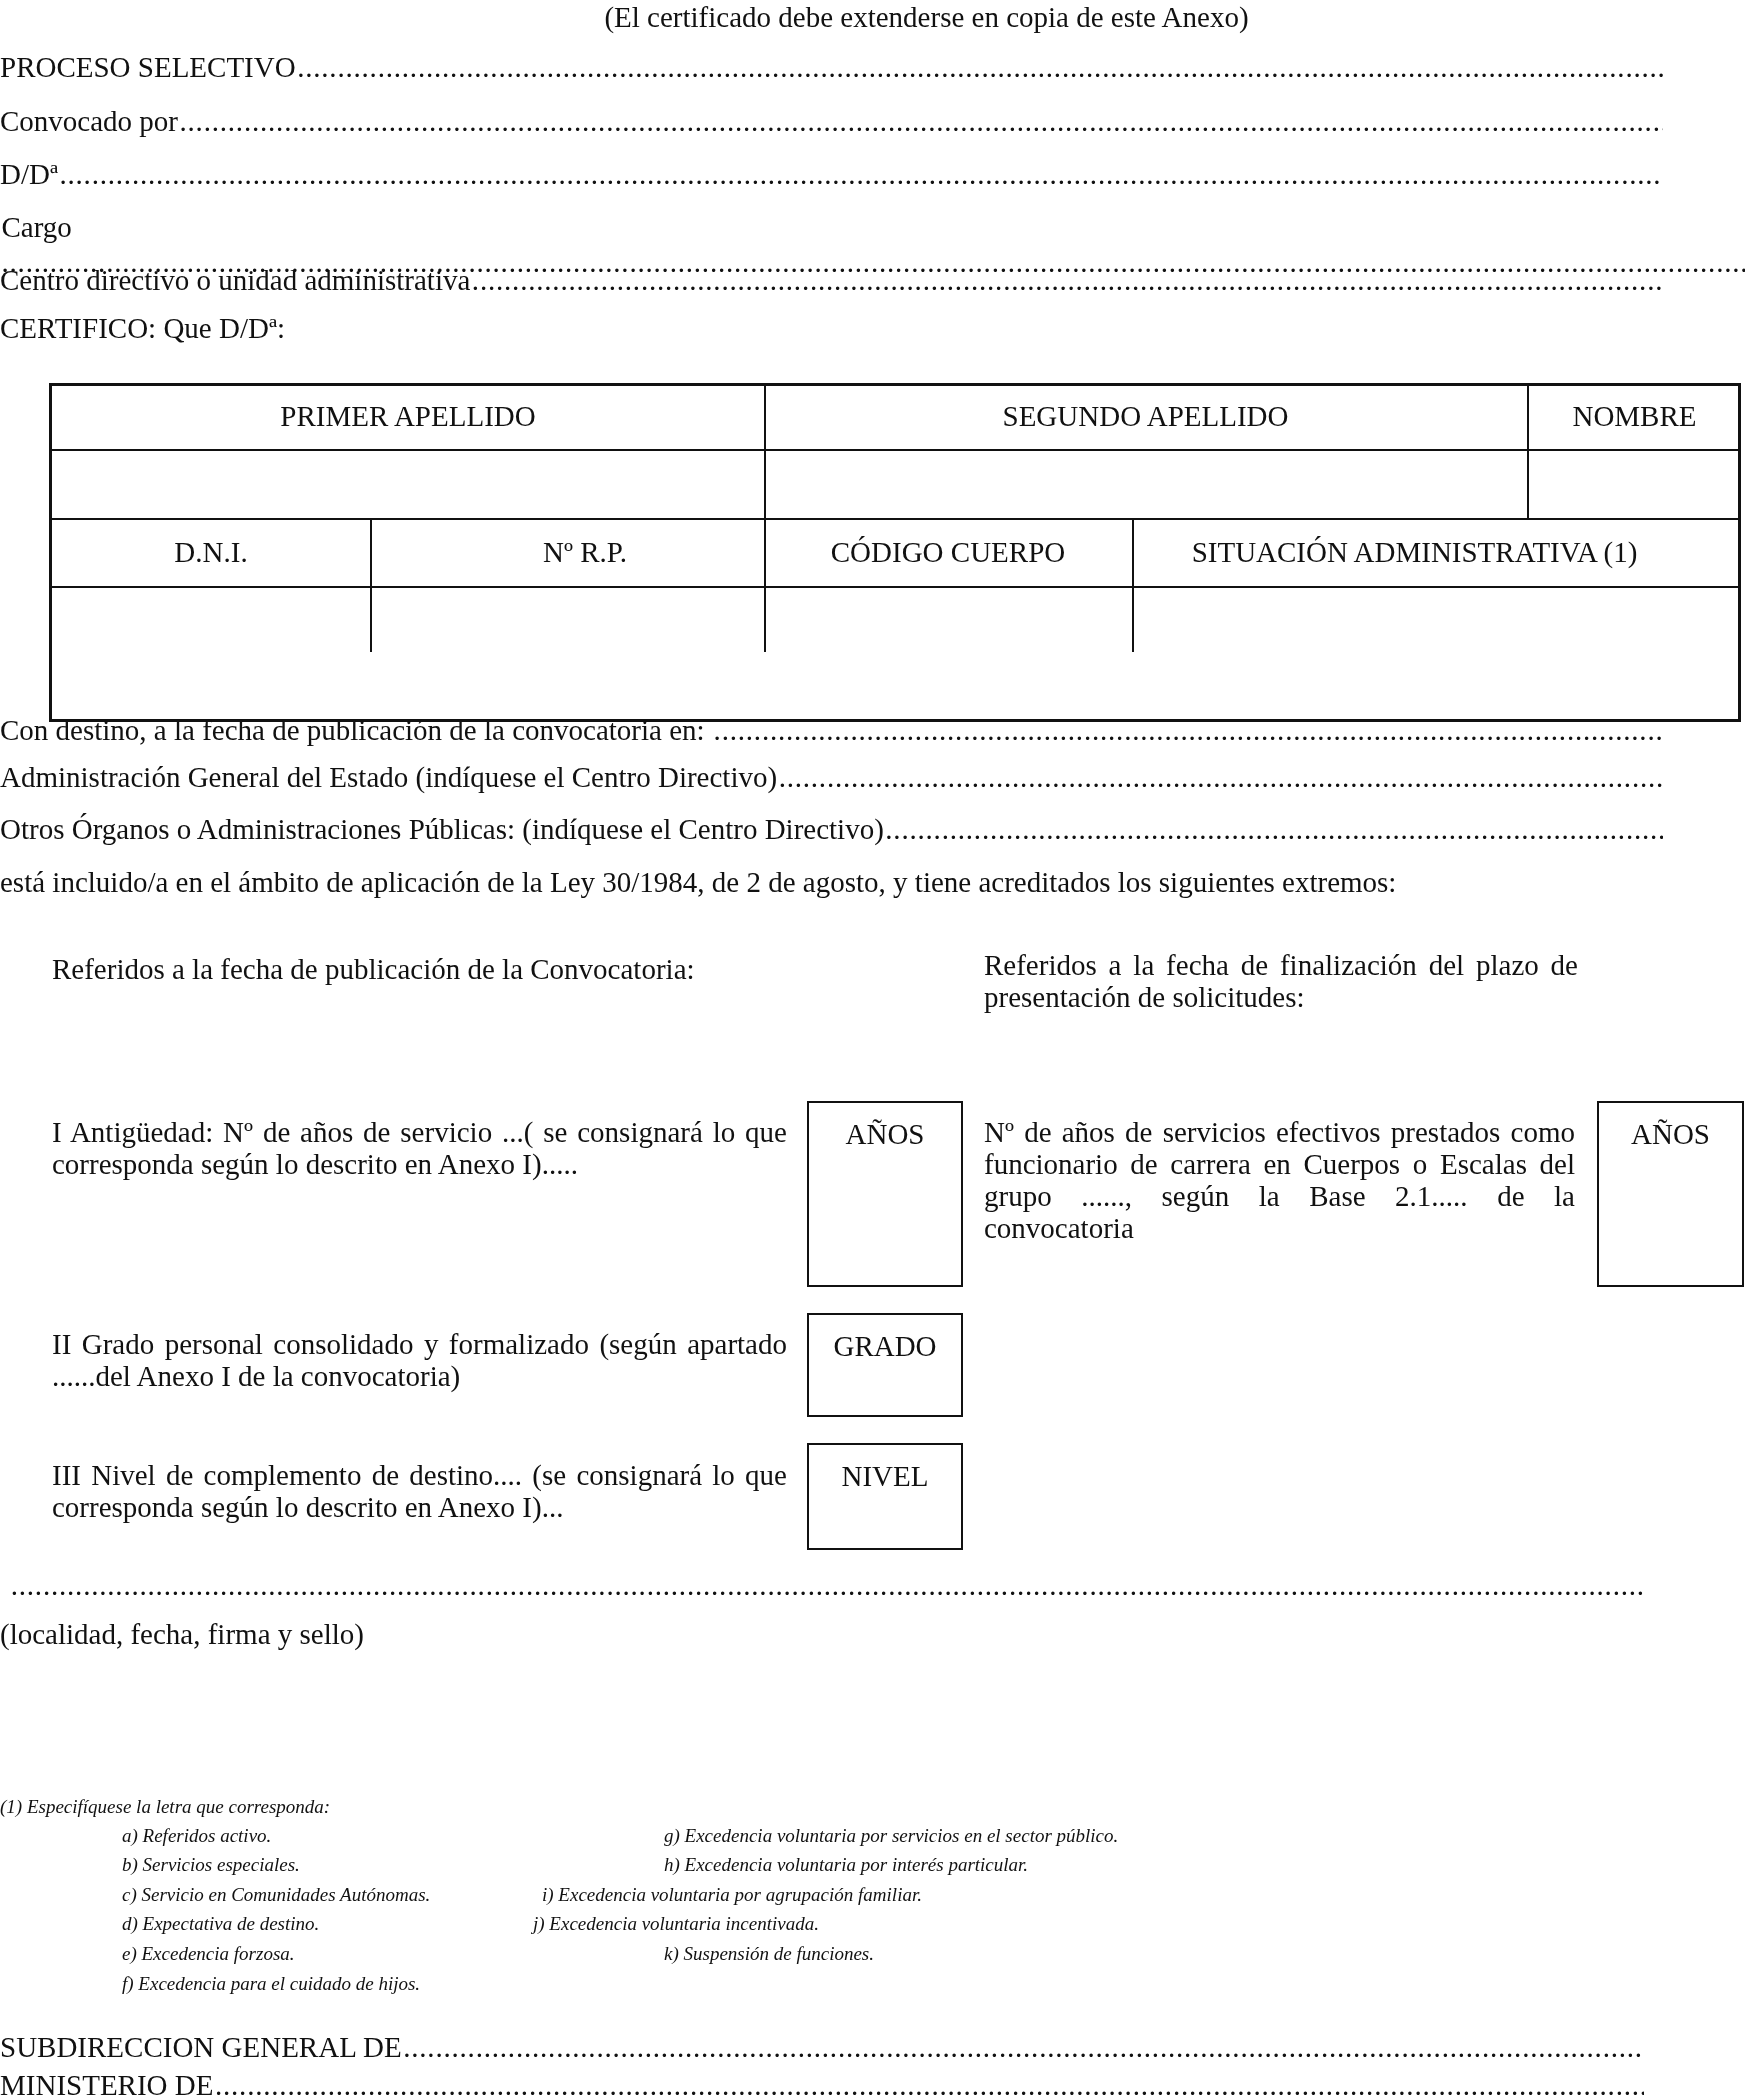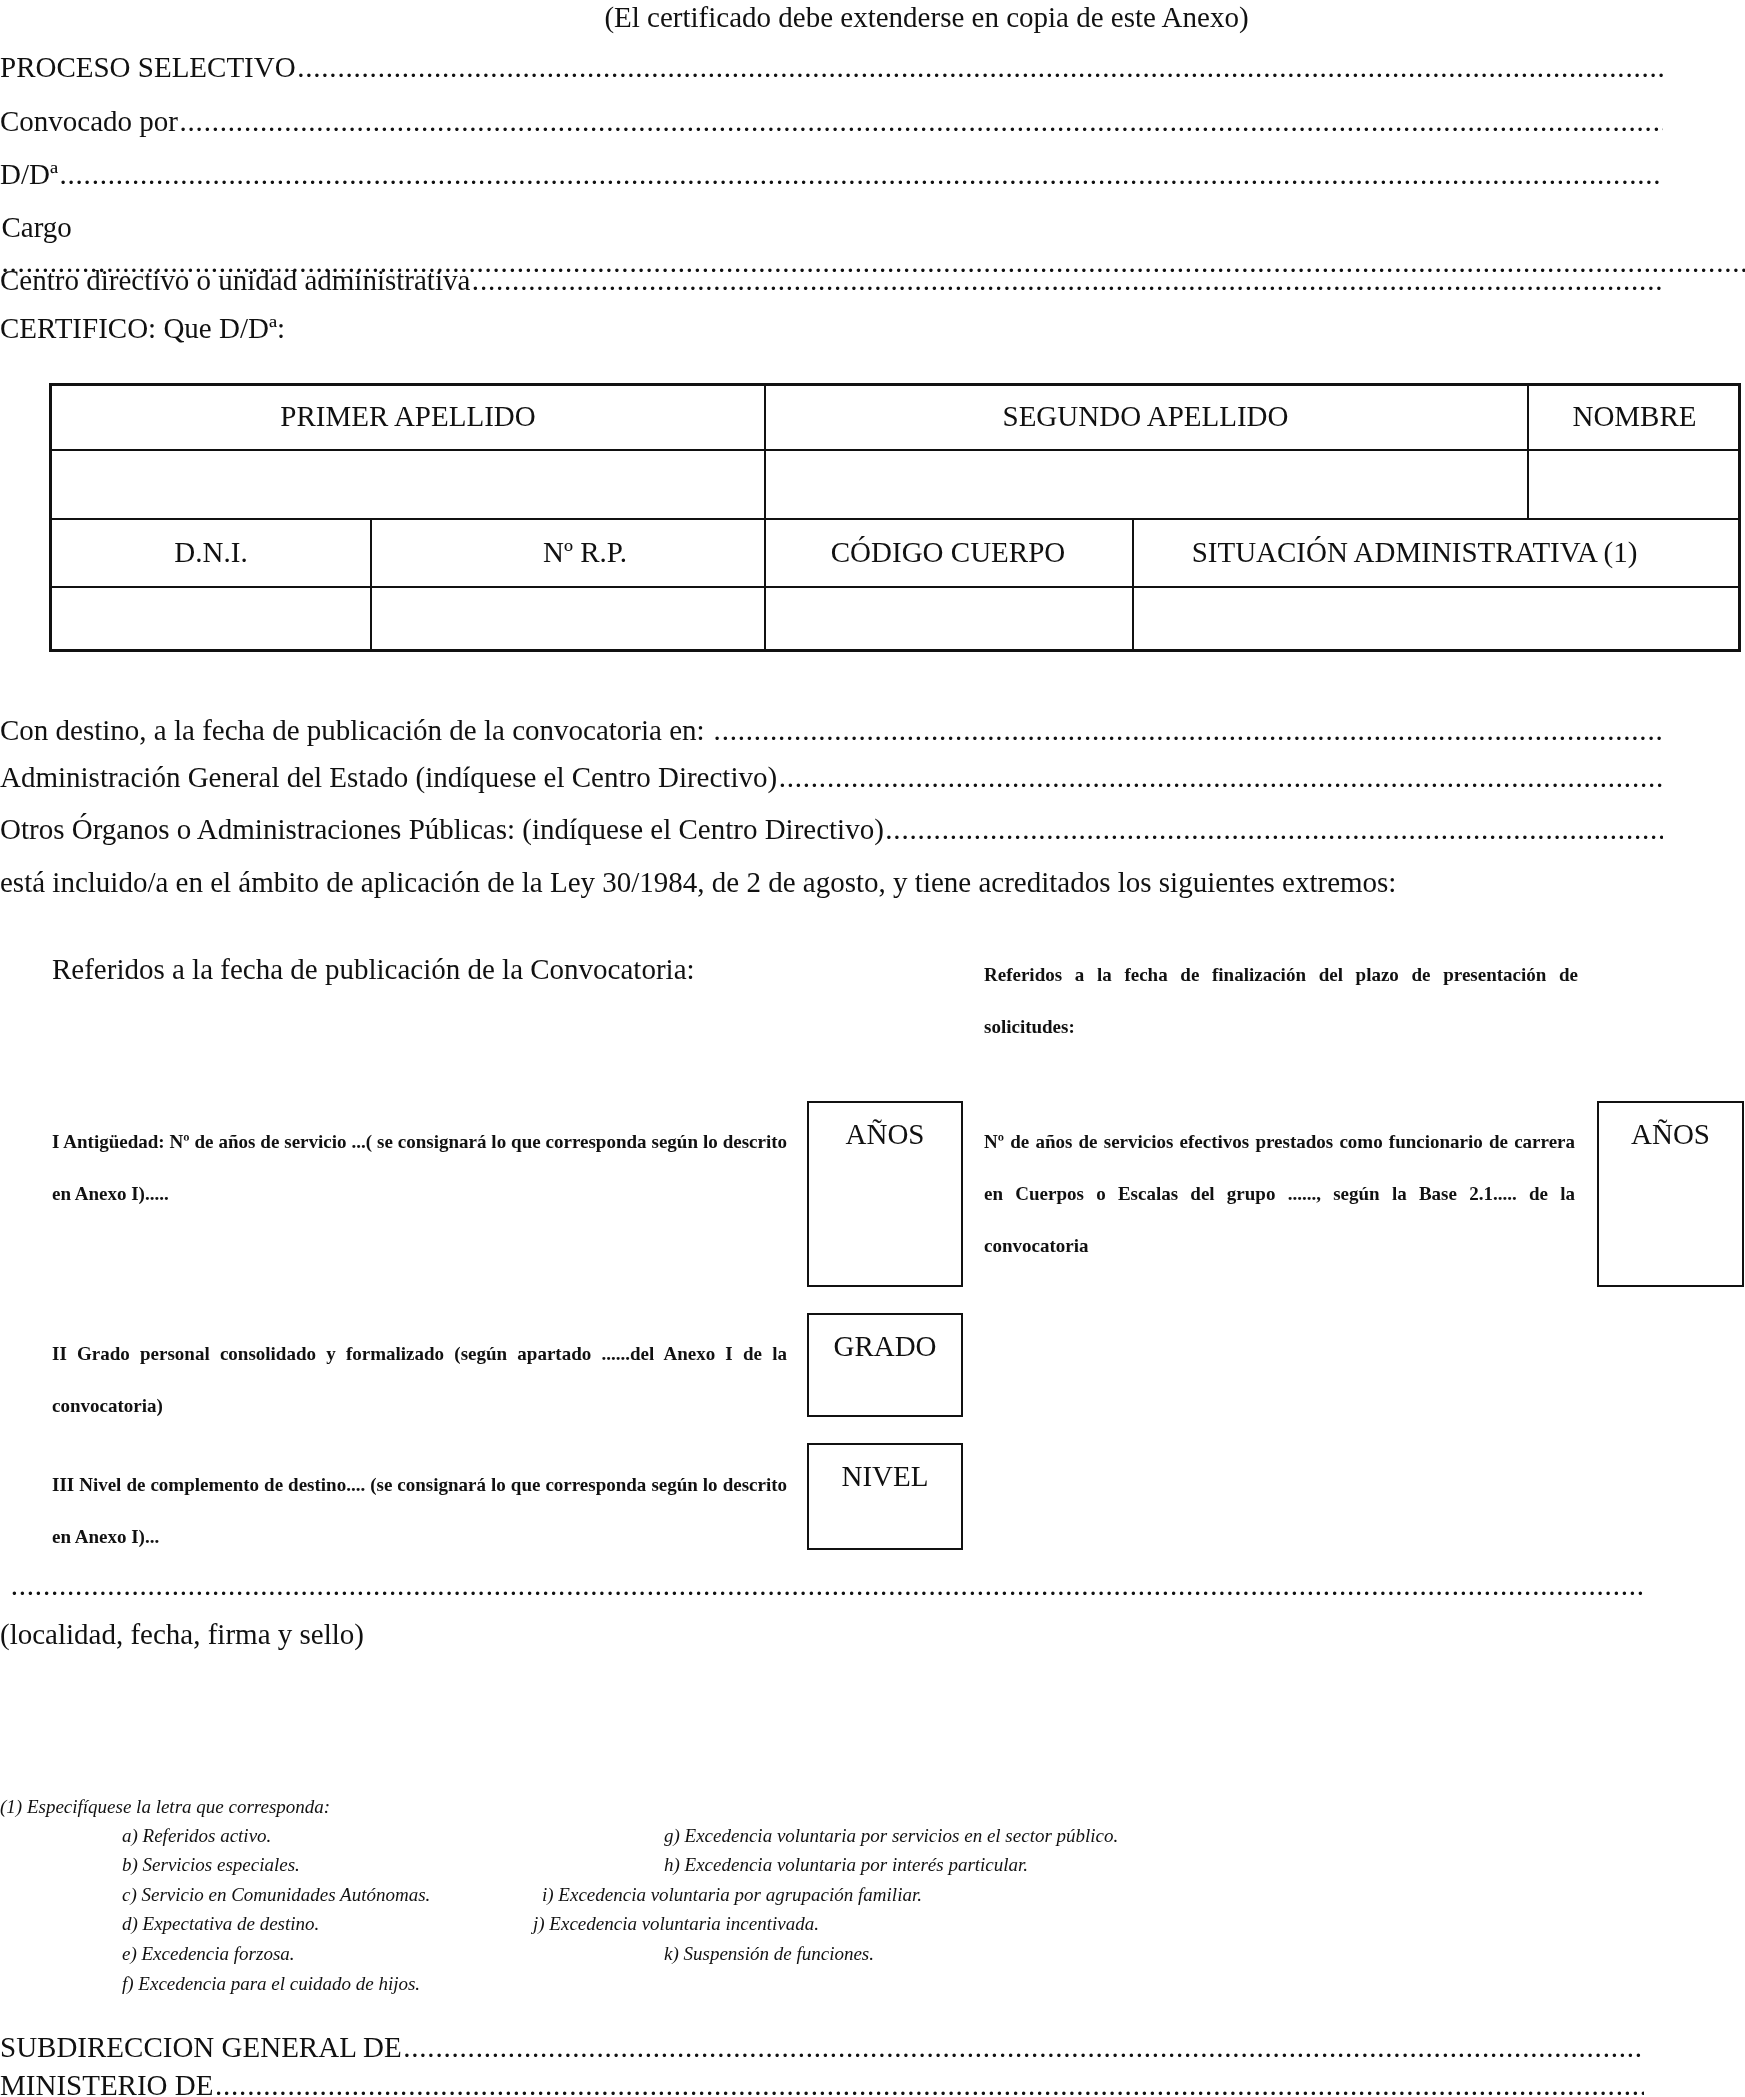--- a/index.html
+++ b/index.html
@@ -4,25 +4,25 @@
 <style>
   html, body { margin:0; padding:0; background:#ffffff; }
   body { width:1746px; height:2097px; position:relative; overflow:hidden;
          font-family:"Liberation Serif","DejaVu Serif",serif; color:#111111; }
   .abs { position:absolute; white-space:nowrap; }
   .line { font-size:29px; line-height:35px; }
   .dotrow { position:absolute; left:0; display:flex; align-items:baseline; font-size:29px; line-height:35px; }
   .dotrow .lbl { white-space:nowrap; }
   .dotrow .dots { flex:1; overflow:hidden; white-space:nowrap; letter-spacing:0.8px; margin-left:1.5px; }
   .dotrow .dots::after { content:"..........................................................................................................................................................................................................................................................................................................................."; }
-  .tbl { position:absolute; left:49px; top:383px; width:1692px; height:269px; border:3px solid #111; box-sizing:border-box; }
+  .tbl { position:absolute; left:49px; top:383px; width:1692px; height:339px; border:3px solid #111; box-sizing:border-box; }
   .hline { position:absolute; left:0; right:0; height:2.3px; background:#111; }
   .vline { position:absolute; width:1.5px; background:#111; }
   .cell { position:absolute; font-size:29px; line-height:35px; text-align:center; white-space:nowrap; }
-  .para { position:absolute; font-size:19px; line-height:52px; text-align:justify;font-weight:bold; }
+  .para { position:absolute; font-size:29px; line-height:32px; text-align:justify; }
   .para.last-left { text-align-last:left; }
   .box { position:absolute; border:2.3px solid #111; box-sizing:border-box; text-align:center; font-size:29px; line-height:35px; padding-top:13.7px; }
   .fn { position:absolute; font-size:19px; line-height:29px; white-space:nowrap;font-style:italic; }
 </style>
 </head>
 <body>
 
 <div class="abs line" style="left:0;right:0;top:0;text-align:center;padding-left:107px;">(El certificado debe extenderse en copia de este Anexo)</div>
 
 <div class="dotrow" style="top:50px;width:1663px;">

